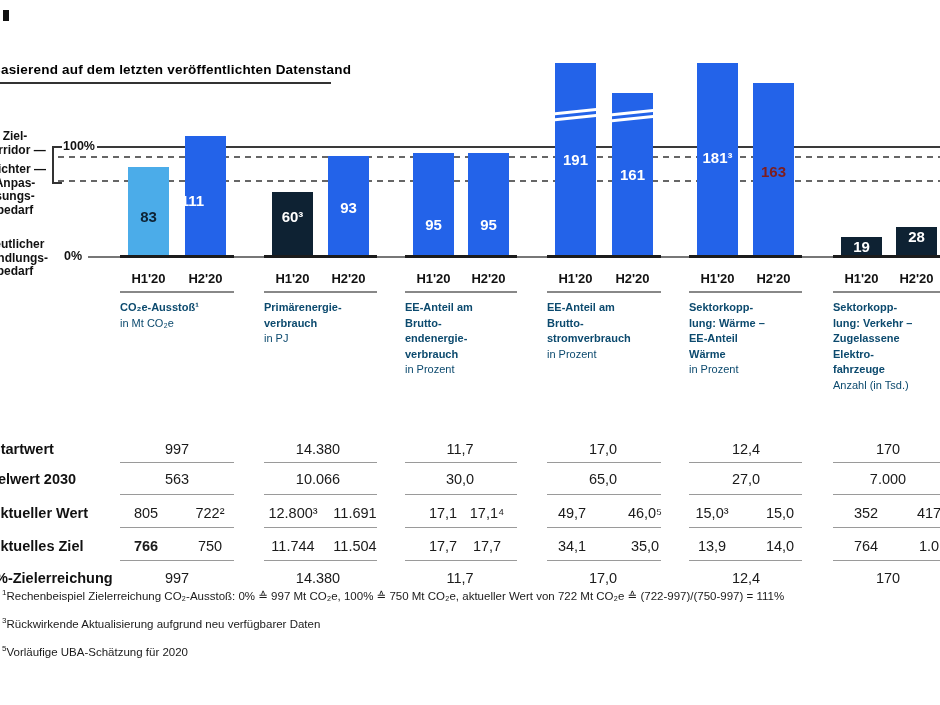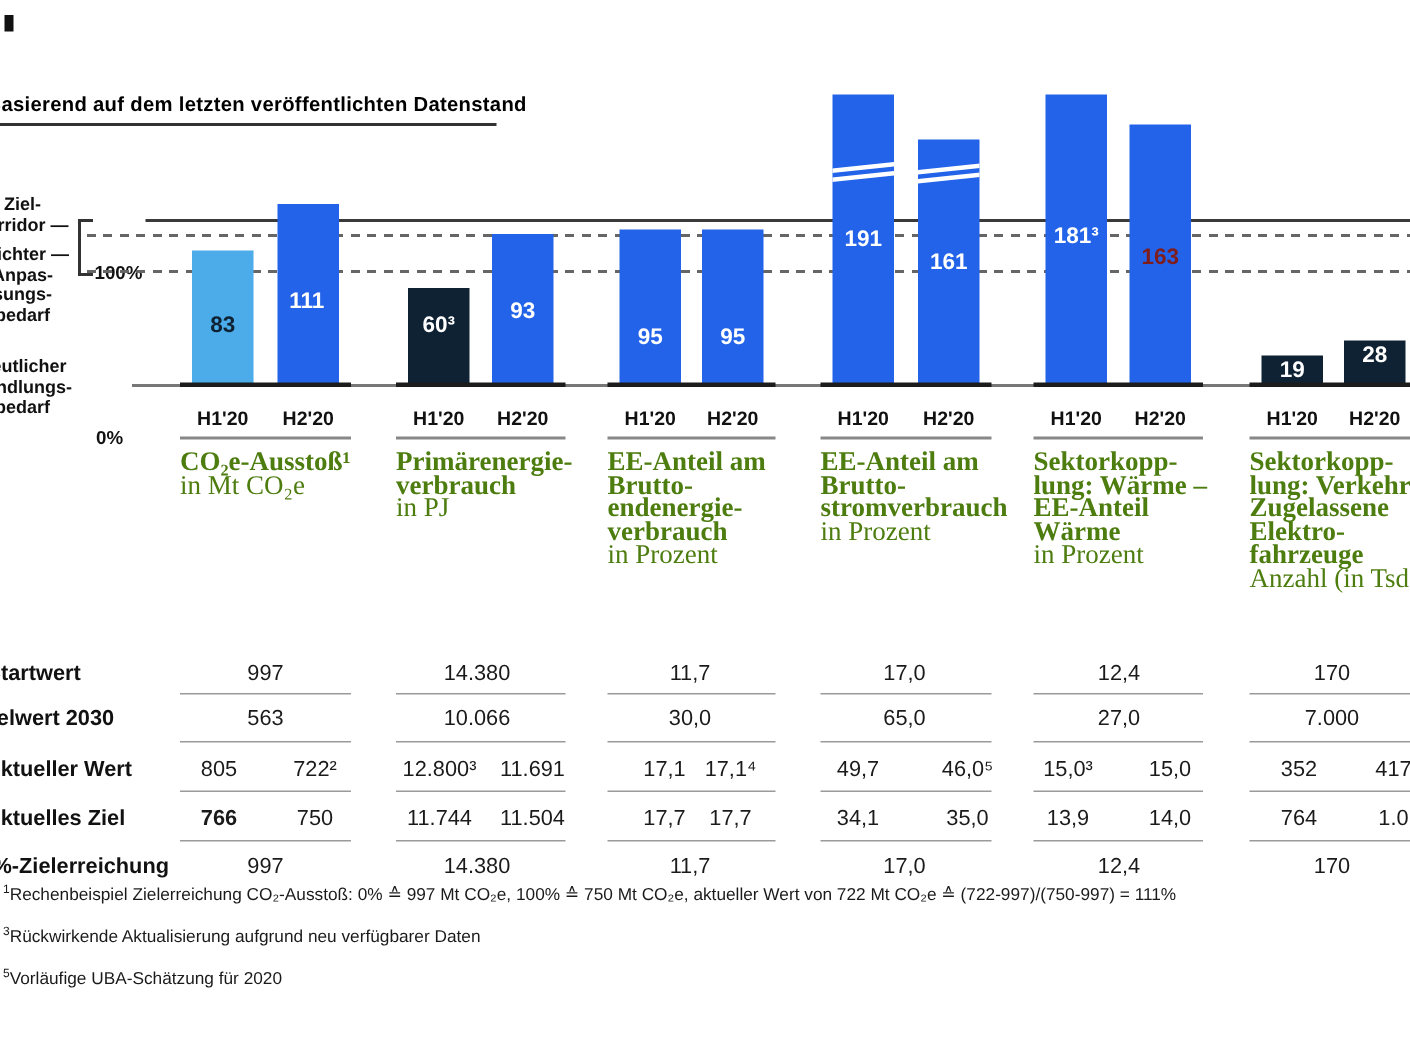--- a/index.html
+++ b/index.html
@@ -4,32 +4,32 @@
 <style>
   html,body{margin:0;padding:0;background:#fff;}
   .page{position:relative;width:940px;height:705px;background:#fff;overflow:hidden;
         font-family:"Liberation Sans",sans-serif;color:#111;}
   .corner-mark{position:absolute;left:3px;top:10px;width:6px;height:11px;background:#111;}
   .title{position:absolute;left:-9px;top:62px;font-size:13.5px;font-weight:bold;color:#000;white-space:nowrap;letter-spacing:.2px;}
   .title-underline{position:absolute;left:-9px;top:82px;width:340px;height:1.5px;background:#333;}
   .legend-block{position:absolute;left:-45px;width:120px;text-align:center;font-size:12px;line-height:13.5px;font-weight:bold;color:#111;}
   .bracket{position:absolute;left:52px;top:146px;width:8px;height:34px;
            border-left:2px solid #333;border-top:2px solid #333;border-bottom:2px solid #333;}
-  .ylab{position:absolute;font-size:12.5px;font-weight:bold;color:#111;margin-top:36px;}
+  .ylab{position:absolute;font-size:12.5px;font-weight:bold;color:#111;}
   .line-solid{position:absolute;left:97px;top:146px;width:843px;height:1.5px;background:#3a3a3a;z-index:1;}
   .line-dashed{position:absolute;left:58px;width:882px;height:2px;z-index:1;
      background:repeating-linear-gradient(90deg,#666 0 6px,transparent 6px 11px);}
   .baseline{position:absolute;left:88px;top:256px;width:852px;height:2px;background:#777;z-index:3;}
   .baseline-seg{position:absolute;top:255px;height:3px;background:#1c1c1c;z-index:4;}
   .bar{position:absolute;width:41px;z-index:2;overflow:hidden;}
   .bar-break{position:absolute;left:-6px;width:56px;height:2.5px;background:#fff;transform:rotate(-6deg);}
   .bar-label{position:absolute;width:41px;text-align:center;font-size:15px;font-weight:bold;z-index:5;white-space:nowrap;}
   .period-label{position:absolute;top:271px;width:61px;text-align:center;font-size:13px;font-weight:bold;color:#111;z-index:5;}
   .group-sep{position:absolute;top:291px;height:1.5px;background:#888;}
-  .group-title{position:absolute;top:300px;width:130px;font-size:18px;line-height:15.5px;color:#4d7c0f;font-family:Liberation Serif, serif;}
+  .group-title{position:absolute;top:300px;width:130px;font-size:11px;line-height:15.5px;color:#0c4a6e;}
   .group-title .b{font-weight:bold;}
   .row-label{position:absolute;font-size:14.5px;font-weight:bold;color:#111;white-space:nowrap;}
   .cell{position:absolute;font-size:14.5px;color:#1a1a1a;white-space:nowrap;transform:translateX(-50%);}
   .table-sep{position:absolute;height:1px;background:#9a9a9a;}
   .footnote{position:absolute;left:2px;font-size:11.5px;line-height:14.2px;color:#1a1a1a;white-space:nowrap;}
   .footnote sup{font-size:8px;}
 </style>
 </head>
 <body>
 
@@ -65,21 +65,21 @@
   <div class="line-dashed" style="top:156px;"></div>
   <div class="line-dashed" style="top:180px;"></div>
   <div class="baseline"></div>
 
   <div id="chart">
       <div class="baseline-seg" style="left: 120px; width: 114px;"></div>
       <div class="bar" style="left: 128px; top: 167px; height: 90px; background: rgb(75, 172, 233);"></div>
       <div class="bar-label" style="left: 128px; top: 208px; color: rgb(14, 34, 51);">83</div>
       <div class="period-label" style="left: 118px;">H1'20</div>
       <div class="bar" style="left: 185px; top: 136px; height: 121px; background: rgb(35, 99, 233);"></div>
-      <div class="bar-label" style="left: 184px; top: 192px; color: rgb(255, 255, 255); text-align: center;">111</div>
+      <div class="bar-label" style="left: 172px; top: 192px; color: rgb(255, 255, 255); text-align: center;">111</div>
       <div class="period-label" style="left: 175px;">H2'20</div>
       <div class="group-sep" style="left: 120px; width: 114px;"></div>
       <div class="group-title" style="left: 120px;">
         <div class="b">CO₂e-Ausstoß¹</div>
         <div>in Mt CO₂e</div>
       </div>
       <div class="baseline-seg" style="left: 264px; width: 113px;"></div>
       <div class="bar" style="left: 272px; top: 192px; height: 65px; background: rgb(14, 34, 51);"></div>
       <div class="bar-label" style="left: 272px; top: 208px; color: rgb(255, 255, 255);">60³</div>
       <div class="period-label" style="left: 262px;">H1'20</div>

